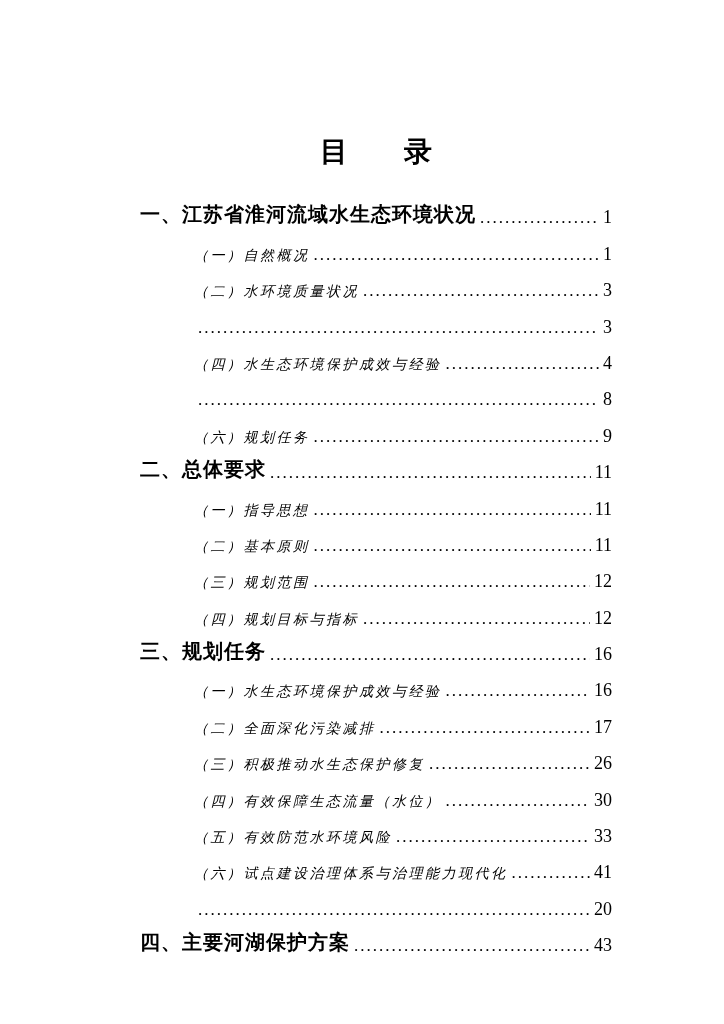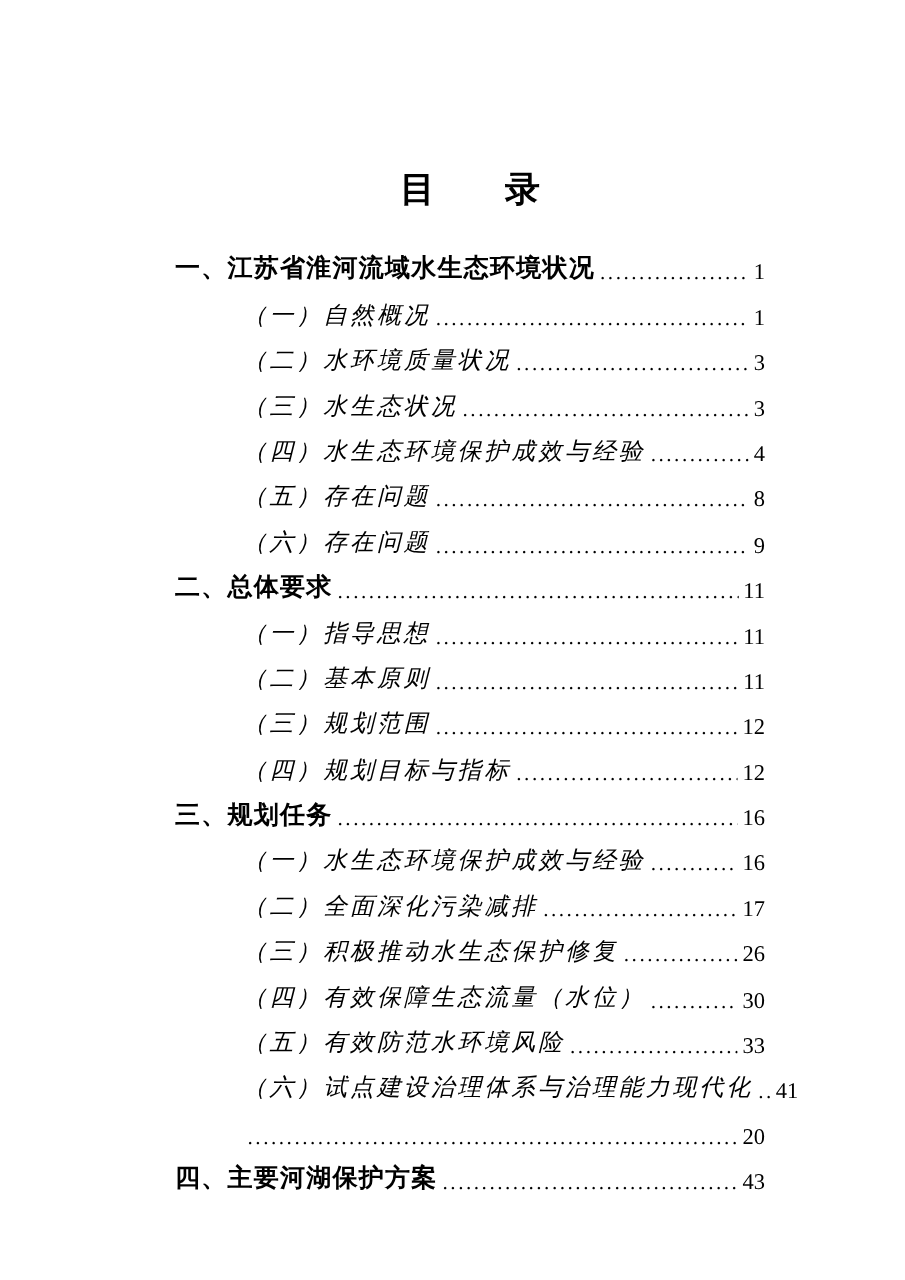--- a/index.html
+++ b/index.html
@@ -44,21 +44,21 @@
     letter-spacing: 1px;
     white-space: nowrap;
   }
   .toc-row.level2 {
     padding-left: 54px;
   }
   .toc-row.level2 .toc-label {
     font-family: Liberation Mono, monospace;
     font-style: italic;
     font-weight: 400;
-    font-size: 19px;
+    font-size: 14px;
     letter-spacing: 2.5px;
     white-space: nowrap;
   }
   .toc-dots {
     flex: 1 1 auto;
     overflow: hidden;
     white-space: nowrap;
     font-family: "Liberation Serif", "DejaVu Serif", serif;
     font-size: 17px;
     letter-spacing: 2px;
@@ -92,36 +92,34 @@
         <span class="toc-label">（一）自然概况</span>
         <span class="toc-dots"></span>
         <span class="toc-page">1</span>
       </div>
       <div class="toc-row level2">
         <span class="toc-label">（二）水环境质量状况</span>
         <span class="toc-dots"></span>
         <span class="toc-page">3</span>
       </div>
       <div class="toc-row level2">
-        <span class="toc-label">（三）水生态状况</span>
         <span class="toc-dots"></span>
         <span class="toc-page">3</span>
       </div>
       <div class="toc-row level2">
         <span class="toc-label">（四）水生态环境保护成效与经验</span>
         <span class="toc-dots"></span>
         <span class="toc-page">4</span>
       </div>
       <div class="toc-row level2">
-        <span class="toc-label">（五）存在问题</span>
         <span class="toc-dots"></span>
         <span class="toc-page">8</span>
       </div>
       <div class="toc-row level2">
-        <span class="toc-label">（六）存在问题</span>
+        <span class="toc-label">（六）规划任务</span>
         <span class="toc-dots"></span>
         <span class="toc-page">9</span>
       </div>
       <div class="toc-row level1">
         <span class="toc-label">二、总体要求</span>
         <span class="toc-dots"></span>
         <span class="toc-page">11</span>
       </div>
       <div class="toc-row level2">
         <span class="toc-label">（一）指导思想</span>

